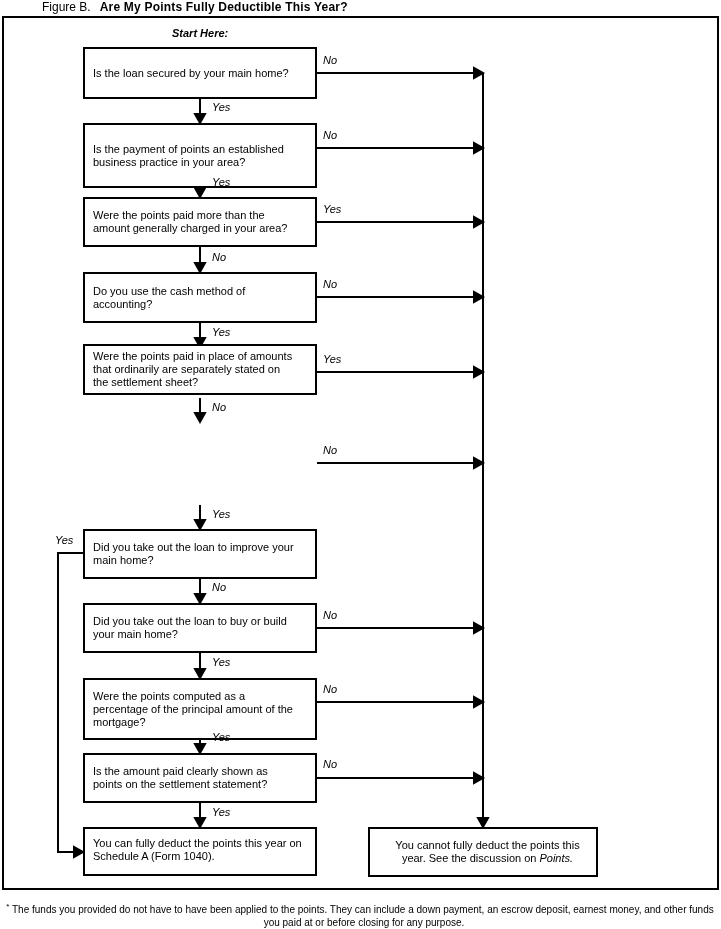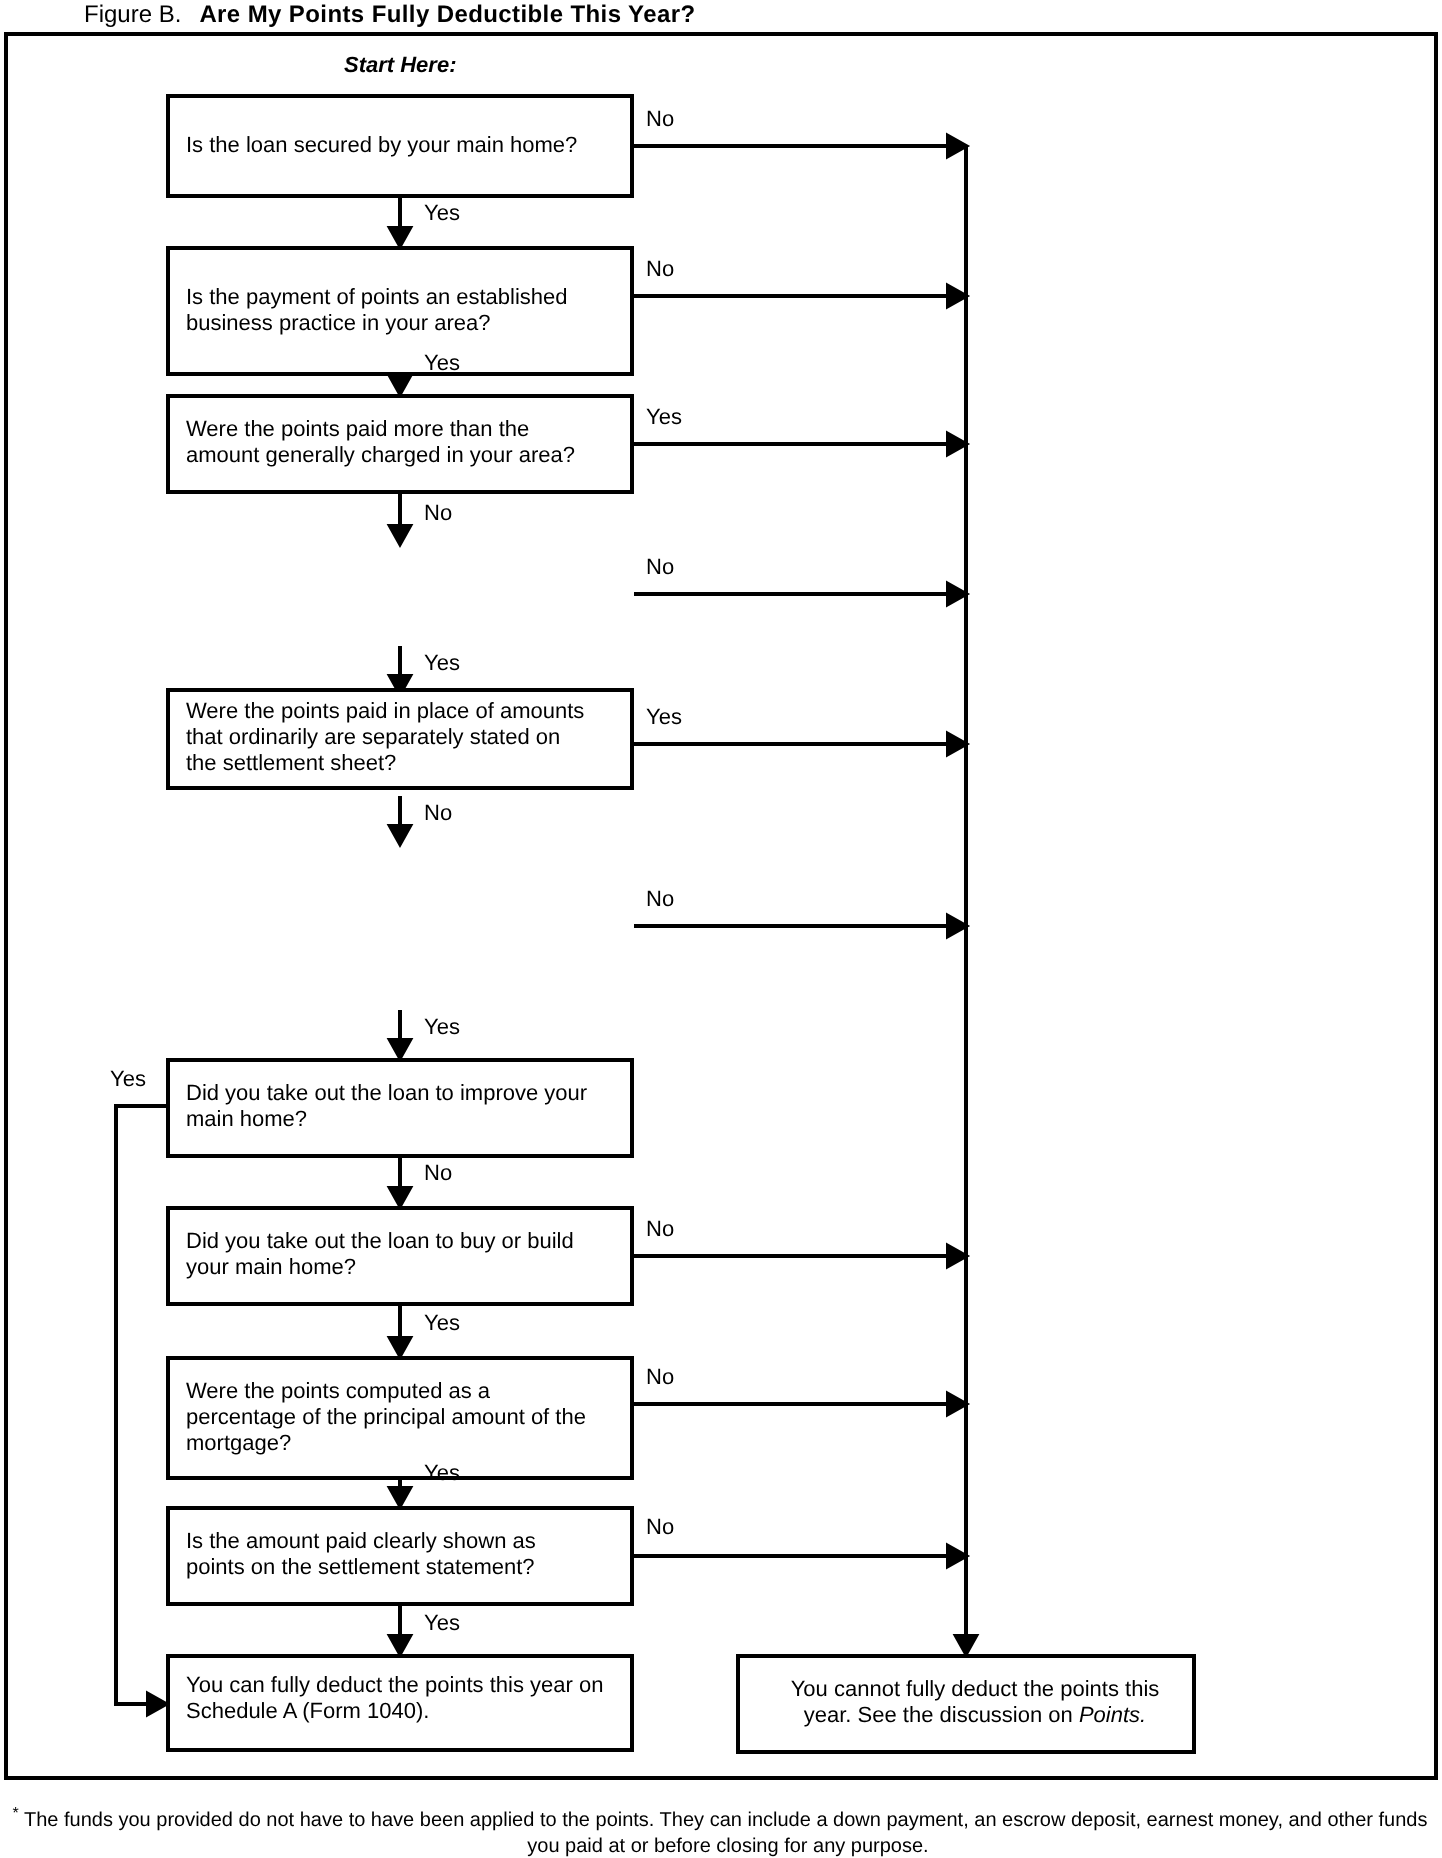--- a/index.html
+++ b/index.html
@@ -21,21 +21,21 @@
   .arrows { position:absolute; left:0; top:0; pointer-events:none; }
   .qbox, .rbox {
     position:absolute; border:2px solid #000; box-sizing:border-box;
     background:#ffffff; display:flex; align-items:center;
   }
   .qbox { left:83px; width:234px; padding:0 18px 0 8px; }
   .qbox span, .rbox span { font-size:11px; line-height:13px; }
   .rbox-left  { left:83px;  top:827px; width:234px; height:49px; padding:0 5px 4px 8px; }
   .rbox-right { left:368px; top:827px; width:230px; height:50px; padding:0 6px 0 15px;text-align:center; }
   .rbox .term { font-style:italic; }
-  .lbl { position:absolute; font-size:11px; white-space:nowrap; }
+  .lbl { position:absolute; font-size:11px; font-style:italic; white-space:nowrap; }
   .footnote {
     position:absolute; left:3px; top:901px; font-size:10px; line-height:12.5px; width:714px;text-align:center;
   }
   .footnote .marker { font-size:8px; vertical-align:4px; }
   .footnote .fn-line2 { margin-left:8px; }
 </style>
 </head>
 <body>
 
 <div class="canvas">
@@ -142,20 +142,23 @@
   </svg>
 
   <div class="qbox" style="top:47px;height:52px">
       <span>Is the loan secured by your main home?</span>
     </div>
   <div class="qbox" style="top:123px;height:65px">
       <span>Is the payment of points an established business practice in your area?</span>
     </div>
   <div class="qbox" style="top:197px;height:50px">
       <span>Were the points paid more than the amount generally charged in your area?</span>
+    </div>
+  <div class="qbox" style="top:272px;height:51px">
+      <span>Do you use the cash method of accounting?</span>
     </div>
   <div class="qbox" style="top:344px;height:51px">
       <span>Were the points paid in place of amounts that ordinarily are separately stated on the settlement sheet?</span>
     </div>
   <div class="qbox" style="top:529px;height:50px">
       <span>Did you take out the loan to improve your main home?</span>
     </div>
   <div class="qbox" style="top:603px;height:50px">
       <span>Did you take out the loan to buy or build your main home?</span>
     </div>

